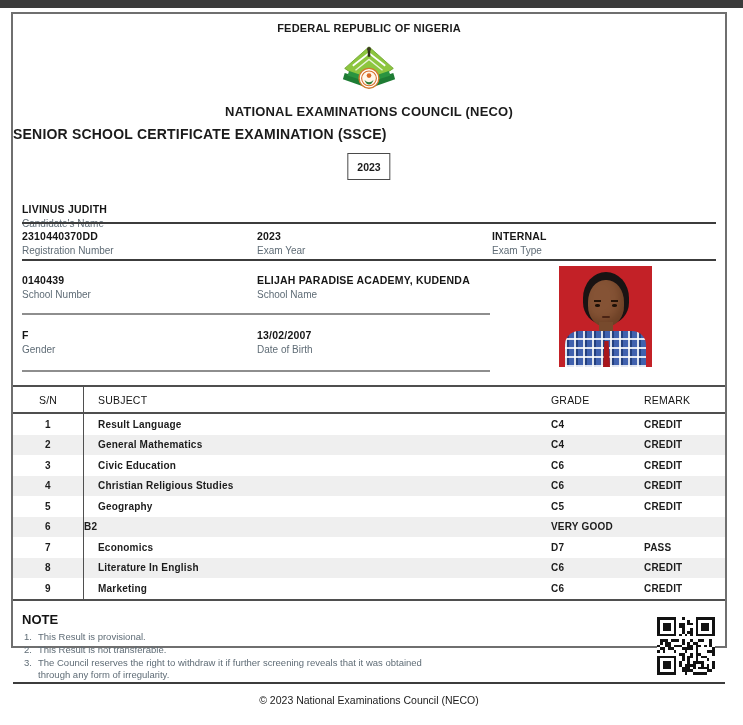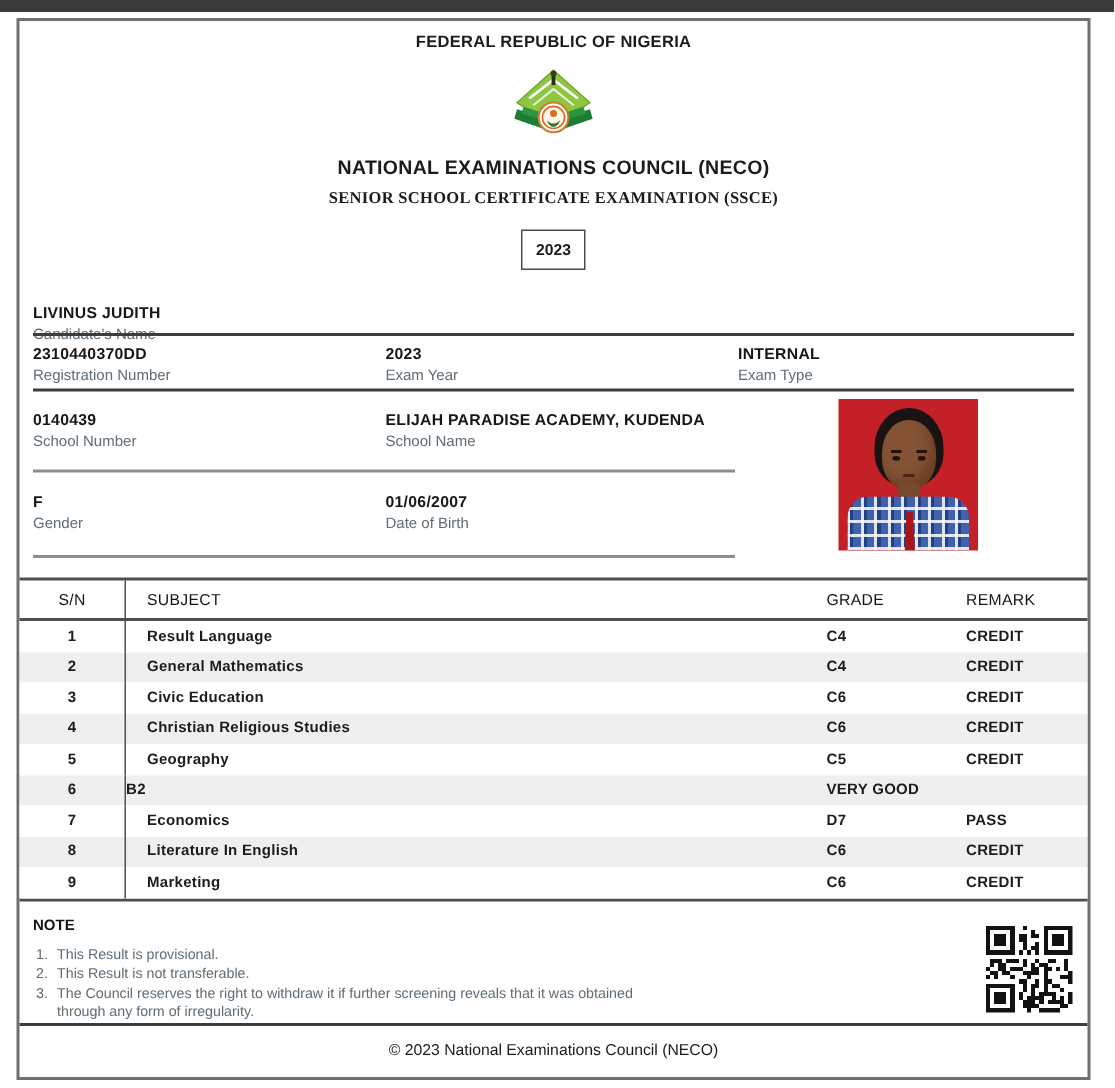--- a/index.html
+++ b/index.html
@@ -1,25 +1,25 @@
 <!DOCTYPE html>
 <html><head>
 <meta charset="utf-8">
 <style>
   * { margin:0; padding:0; box-sizing:border-box; }
   body { background:#ffffff; font-family:"Liberation Sans", sans-serif; }
   .viewport { position:relative; width:743px; height:725px; background:#ffffff; overflow:hidden; }
   .topbar { position:absolute; left:0; top:0; width:743px; height:8px; background:#3b3b3b; }
-  .page { position:absolute; left:11px; top:12px; width:716px; height:708px; background:#ffffff; border:2px solid #6f6f6f; }
+  .page { position:absolute; left:11px; top:12px; width:716px; height:636px; background:#ffffff; border:2px solid #6f6f6f; }
 
   
   .country-title { position:absolute; top:8px; left:0; width:100%; text-align:center; font-size:11px; font-weight:700; color:#1b1b1b; letter-spacing:.2px; }
   .logo-wrap { position:absolute; top:31px; left:50%; transform:translateX(-50%); width:54px; height:54px; }
   .council-title { position:absolute; top:90px; left:0; width:100%; text-align:center; font-size:13px; font-weight:700; color:#1b1b1b; letter-spacing:.2px; }
-  .exam-title { position:absolute; top:112px; left:0; width:100%; text-align:center; font-size:11px; font-weight:700; color:#1b1b1b; letter-spacing:.2px;font-family:Liberation Serif, serif; }
+  .exam-title { position:absolute; top:112px; left:0; width:100%; font-size:14px; font-weight:700; color:#1b1b1b; letter-spacing:.2px; }
   .year-badge { position:absolute; top:139px; left:50%; transform:translateX(-50%); border:1px solid #4a4a4a; padding:7px 9px 6px; font-size:10.5px; font-weight:700; color:#1b1b1b; background:#fff; }
 
   
   .field { position:absolute; }
   .field .value { font-size:10.5px; font-weight:700; color:#161616; letter-spacing:.2px; }
   .field .label { margin-top:3px; font-size:10px; font-weight:400; color:#5f6c76; }
   .sep-dark { position:absolute; left:9px; right:9px; height:2px; background:#3c3c3c; }
   .sep-gray { position:absolute; left:9px; width:468px; height:2px; background:#8e8e8e; }
 
   
@@ -45,21 +45,21 @@
   .thead { display:grid; grid-template-columns:71px 1fr 93px 81px; height:27px; align-items:center; border-bottom:2px solid #4f4f4f; }
   .thead > div { font-size:10.5px; font-weight:400; color:#141414; letter-spacing:.2px; }
   .trow { display:grid; grid-template-columns:71px 1fr 93px 81px; height:20.5px; align-items:center; background:#ffffff; }
   .trow.alt { background:#efefef; }
   .cell { font-size:10px; font-weight:700; color:#1c1c1c; letter-spacing:.2px; }
   .cell.sn, .thead .h-sn { text-align:center; align-self:stretch; display:flex; align-items:center; justify-content:center; border-right:1px solid #4f4f4f; }
   .cell.subject, .thead .h-subject { padding-left:14px; }
   .thead .h-sn { height:100%; }
 
   
-  .note-title { position:absolute; left:9px; top:598px; font-size:10px; font-weight:700; color:#141414; }
+  .note-title { position:absolute; left:9px; top:598px; font-size:13px; font-weight:700; color:#141414; }
   .note-list { position:absolute; left:11px; top:617px; width:412px; }
   .note-item { display:flex; margin-bottom:1px; font-size:9.5px; color:#5f6c76; line-height:1.28; }
   .note-item .num { width:14px; flex:0 0 14px; }
   .qr { position:absolute; left:644px; top:603px; width:58px; height:58px; background:#ffffff; }
 
   
   .footer-line { position:absolute; left:0; right:0; top:668px; height:2px; background:#3c3c3c; }
   .footer-text { position:absolute; left:0; top:680px; width:100%; text-align:center; font-size:10.5px; font-weight:500; color:#1b1b1b; }
 </style>
 </head>
@@ -122,21 +122,21 @@
       <div class="value">ELIJAH PARADISE ACADEMY, KUDENDA</div>
       <div class="label">School Name</div>
     </div>
     <div class="sep-gray" style="top:299px;"></div>
 
     <div class="field" style="left:9px; top:315px;">
       <div class="value">F</div>
       <div class="label">Gender</div>
     </div>
     <div class="field" style="left:244px; top:315px;">
-      <div class="value">01/06/2007</div>
+      <div class="value">13/02/2007</div>
       <div class="label">Date of Birth</div>
     </div>
     <div class="sep-gray" style="top:356px;"></div>
 
     <div class="photo">
       <div class="hair"></div>
       <div class="face">
         <div class="brow l"></div>
           <div class="brow r"></div>
         <div class="eye l"></div>

